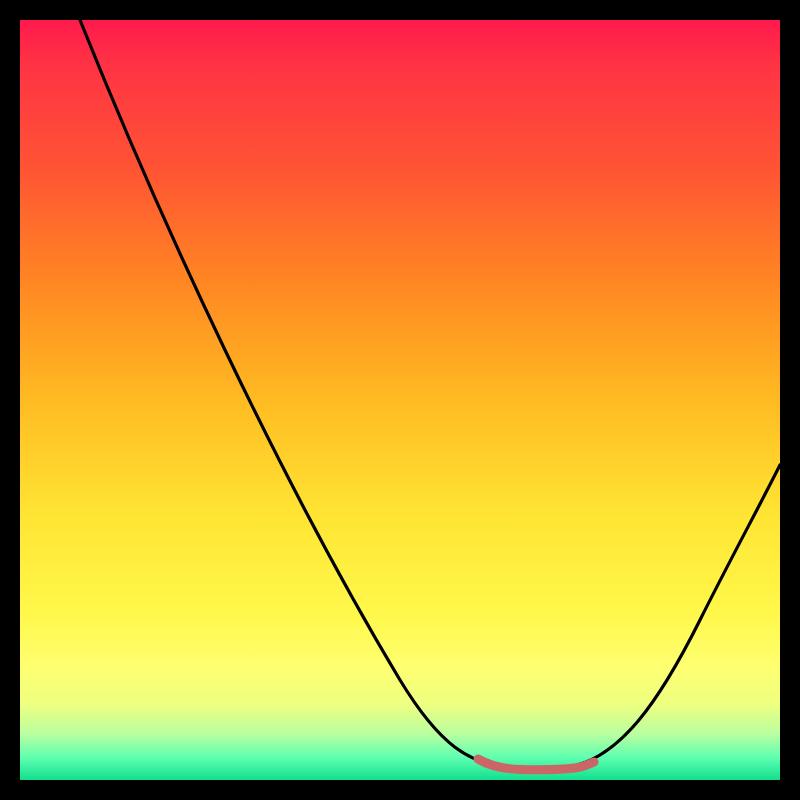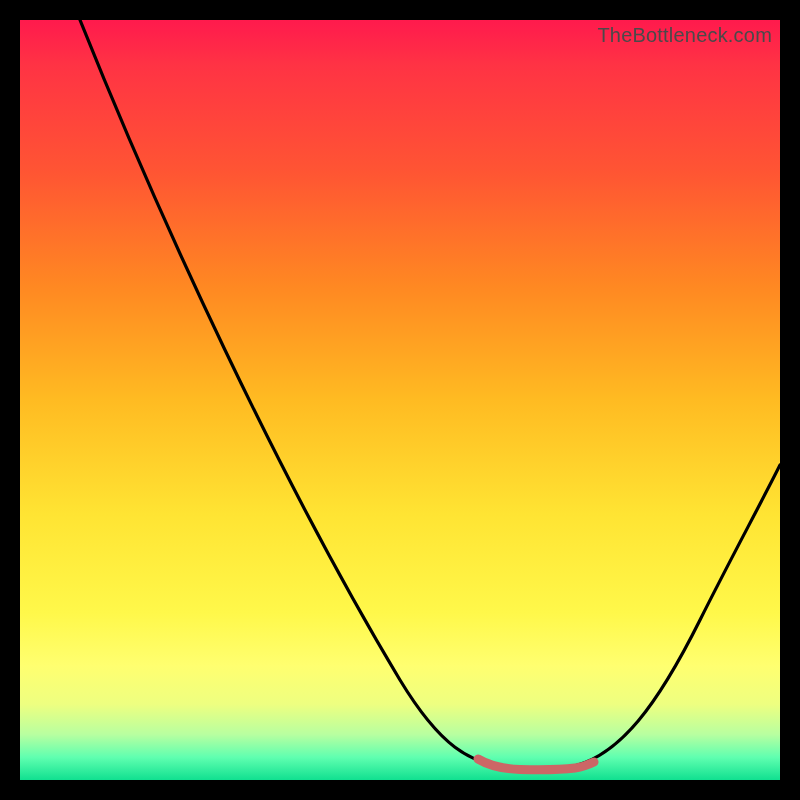--- a/index.html
+++ b/index.html
@@ -59,21 +59,20 @@
     height: 760px;
     z-index: 3;
   }
 </style>
 </head>
 <body>
 
 <div class="frame">
   <div class="gradient"></div>
 
-  <div class="watermark">TheBottleneck.com</div>
 
   <svg class="curve" viewBox="0 0 760 760" preserveAspectRatio="none">
     <path d="M 60 0
              C 140 200, 260 460, 380 660
              C 420 726, 450 744, 490 748
              C 510 750, 530 750, 545 748
              C 600 740, 640 680, 680 600
              C 710 540, 740 485, 760 445" fill="none" stroke="#000" stroke-width="3.2" stroke-linecap="round"></path>
     <path d="M 458 739
              C 470 746, 485 749, 500 749.5

